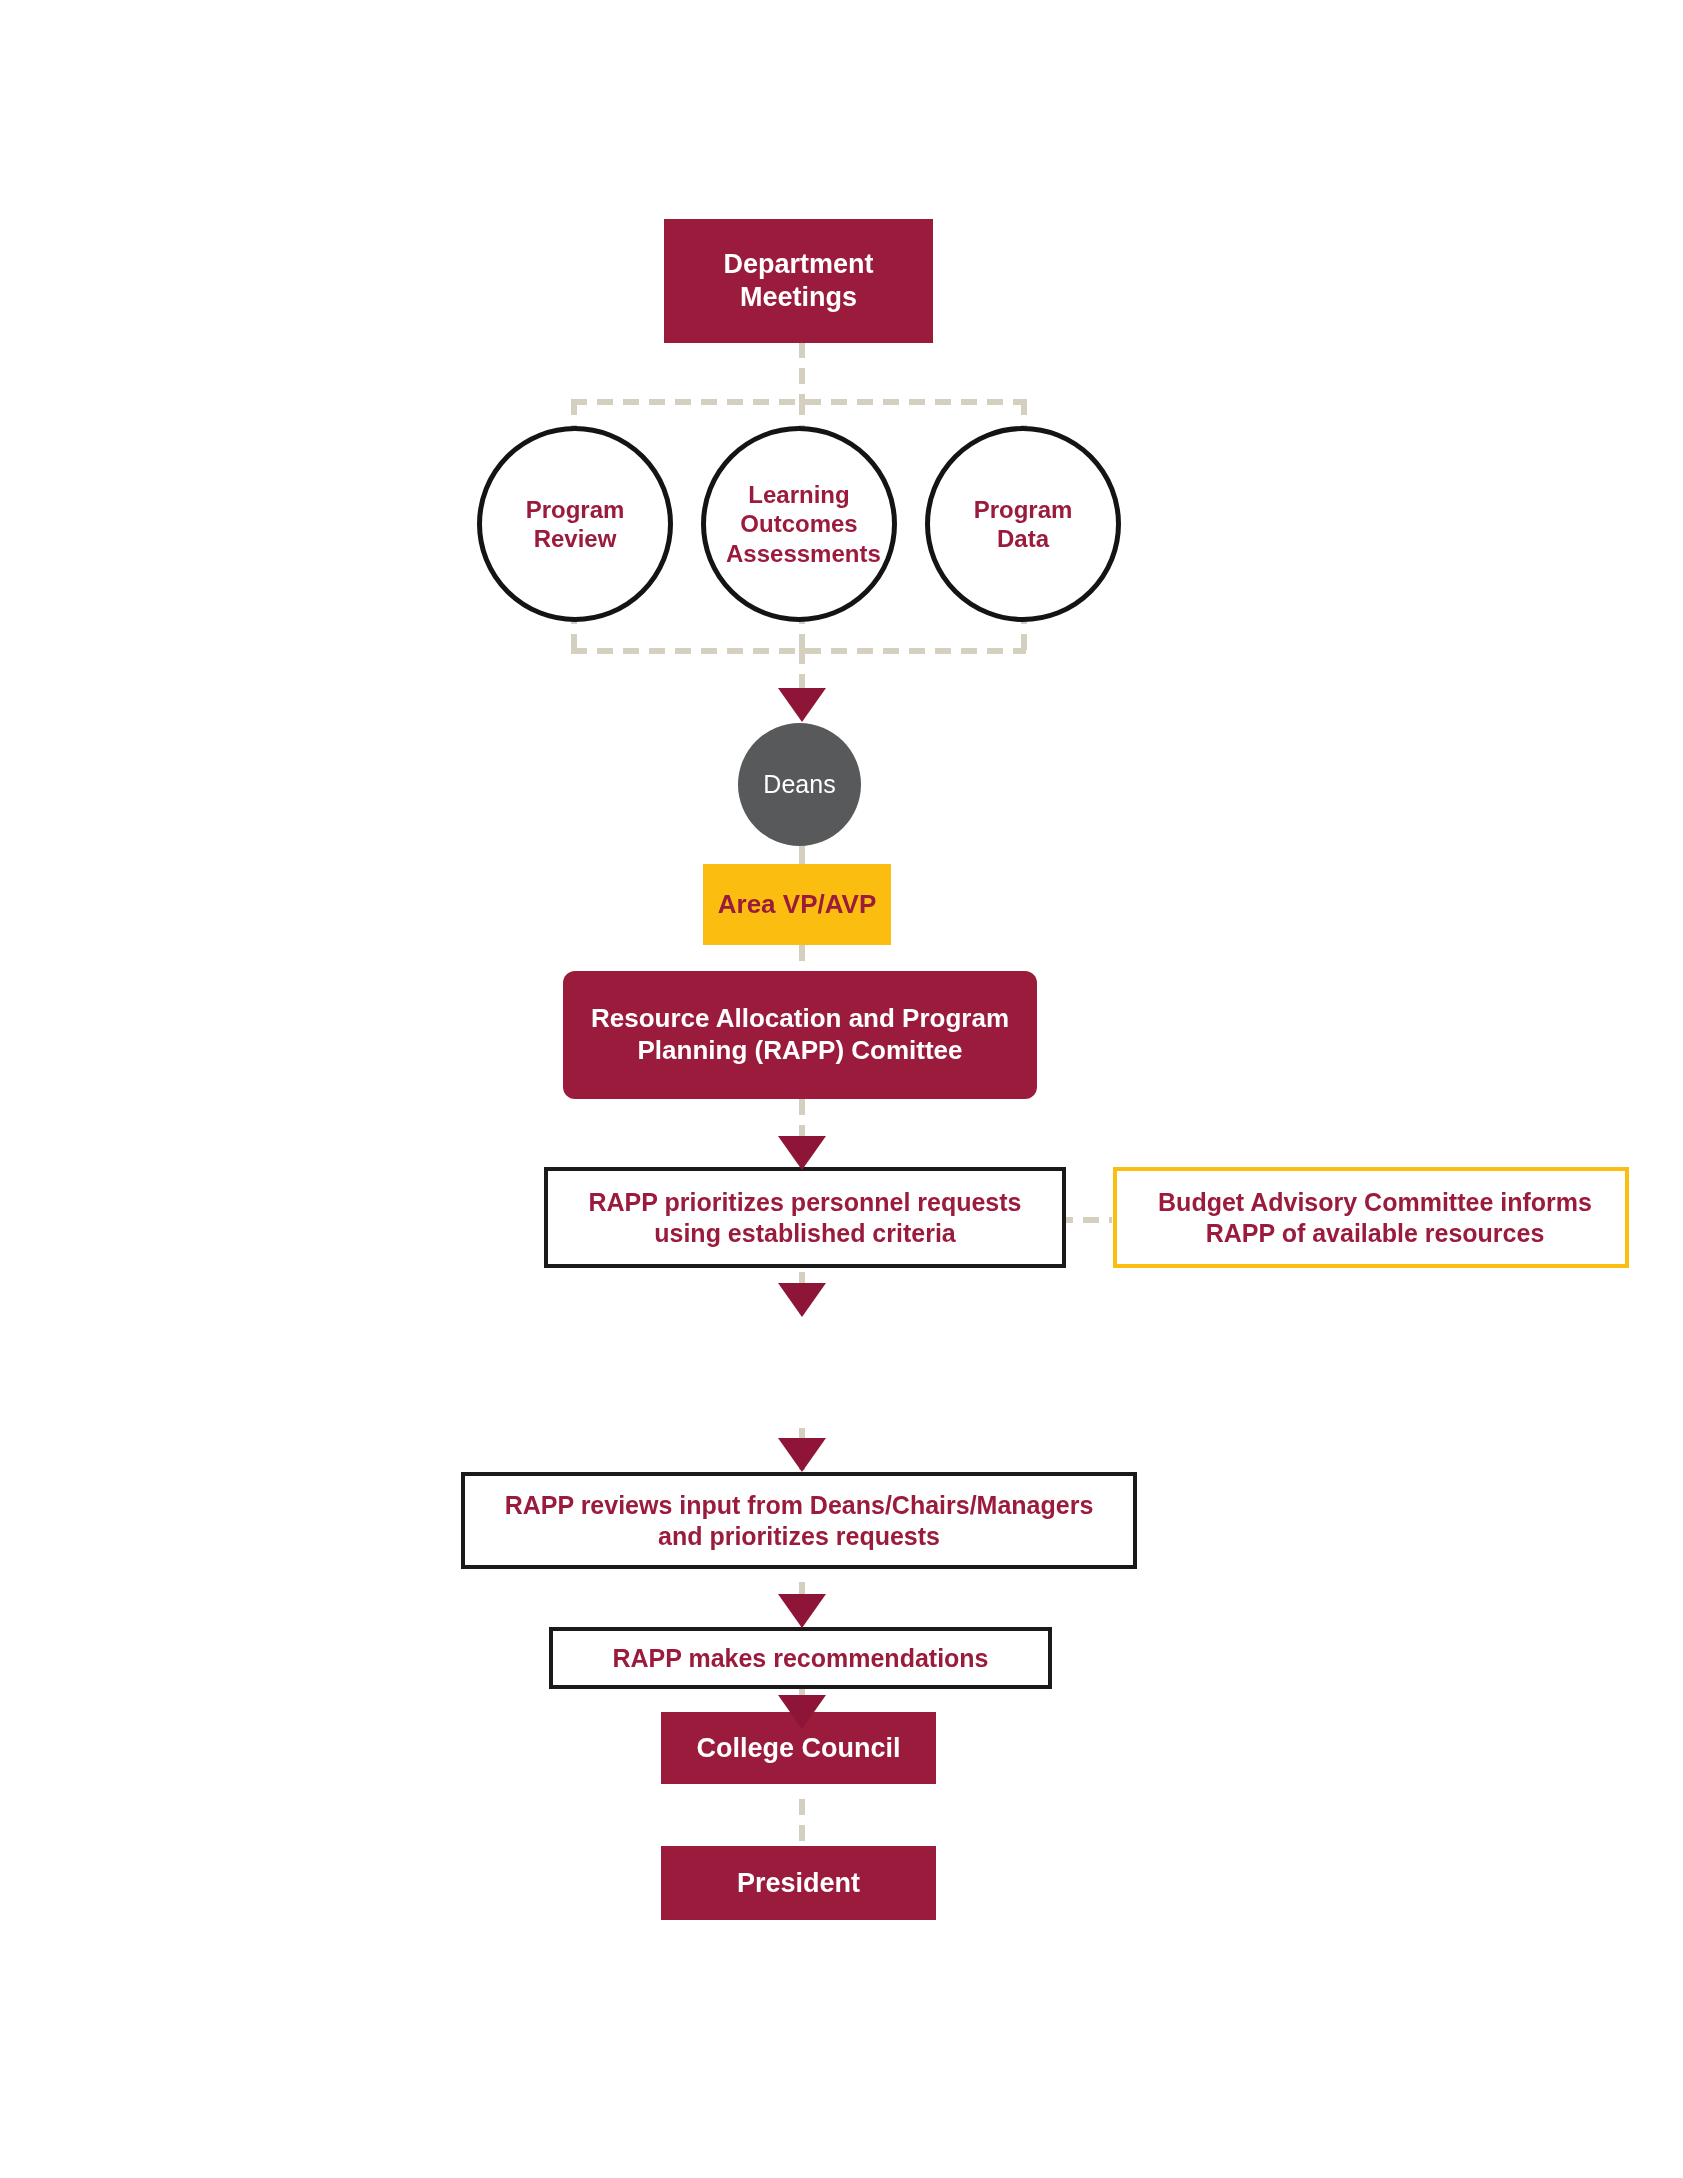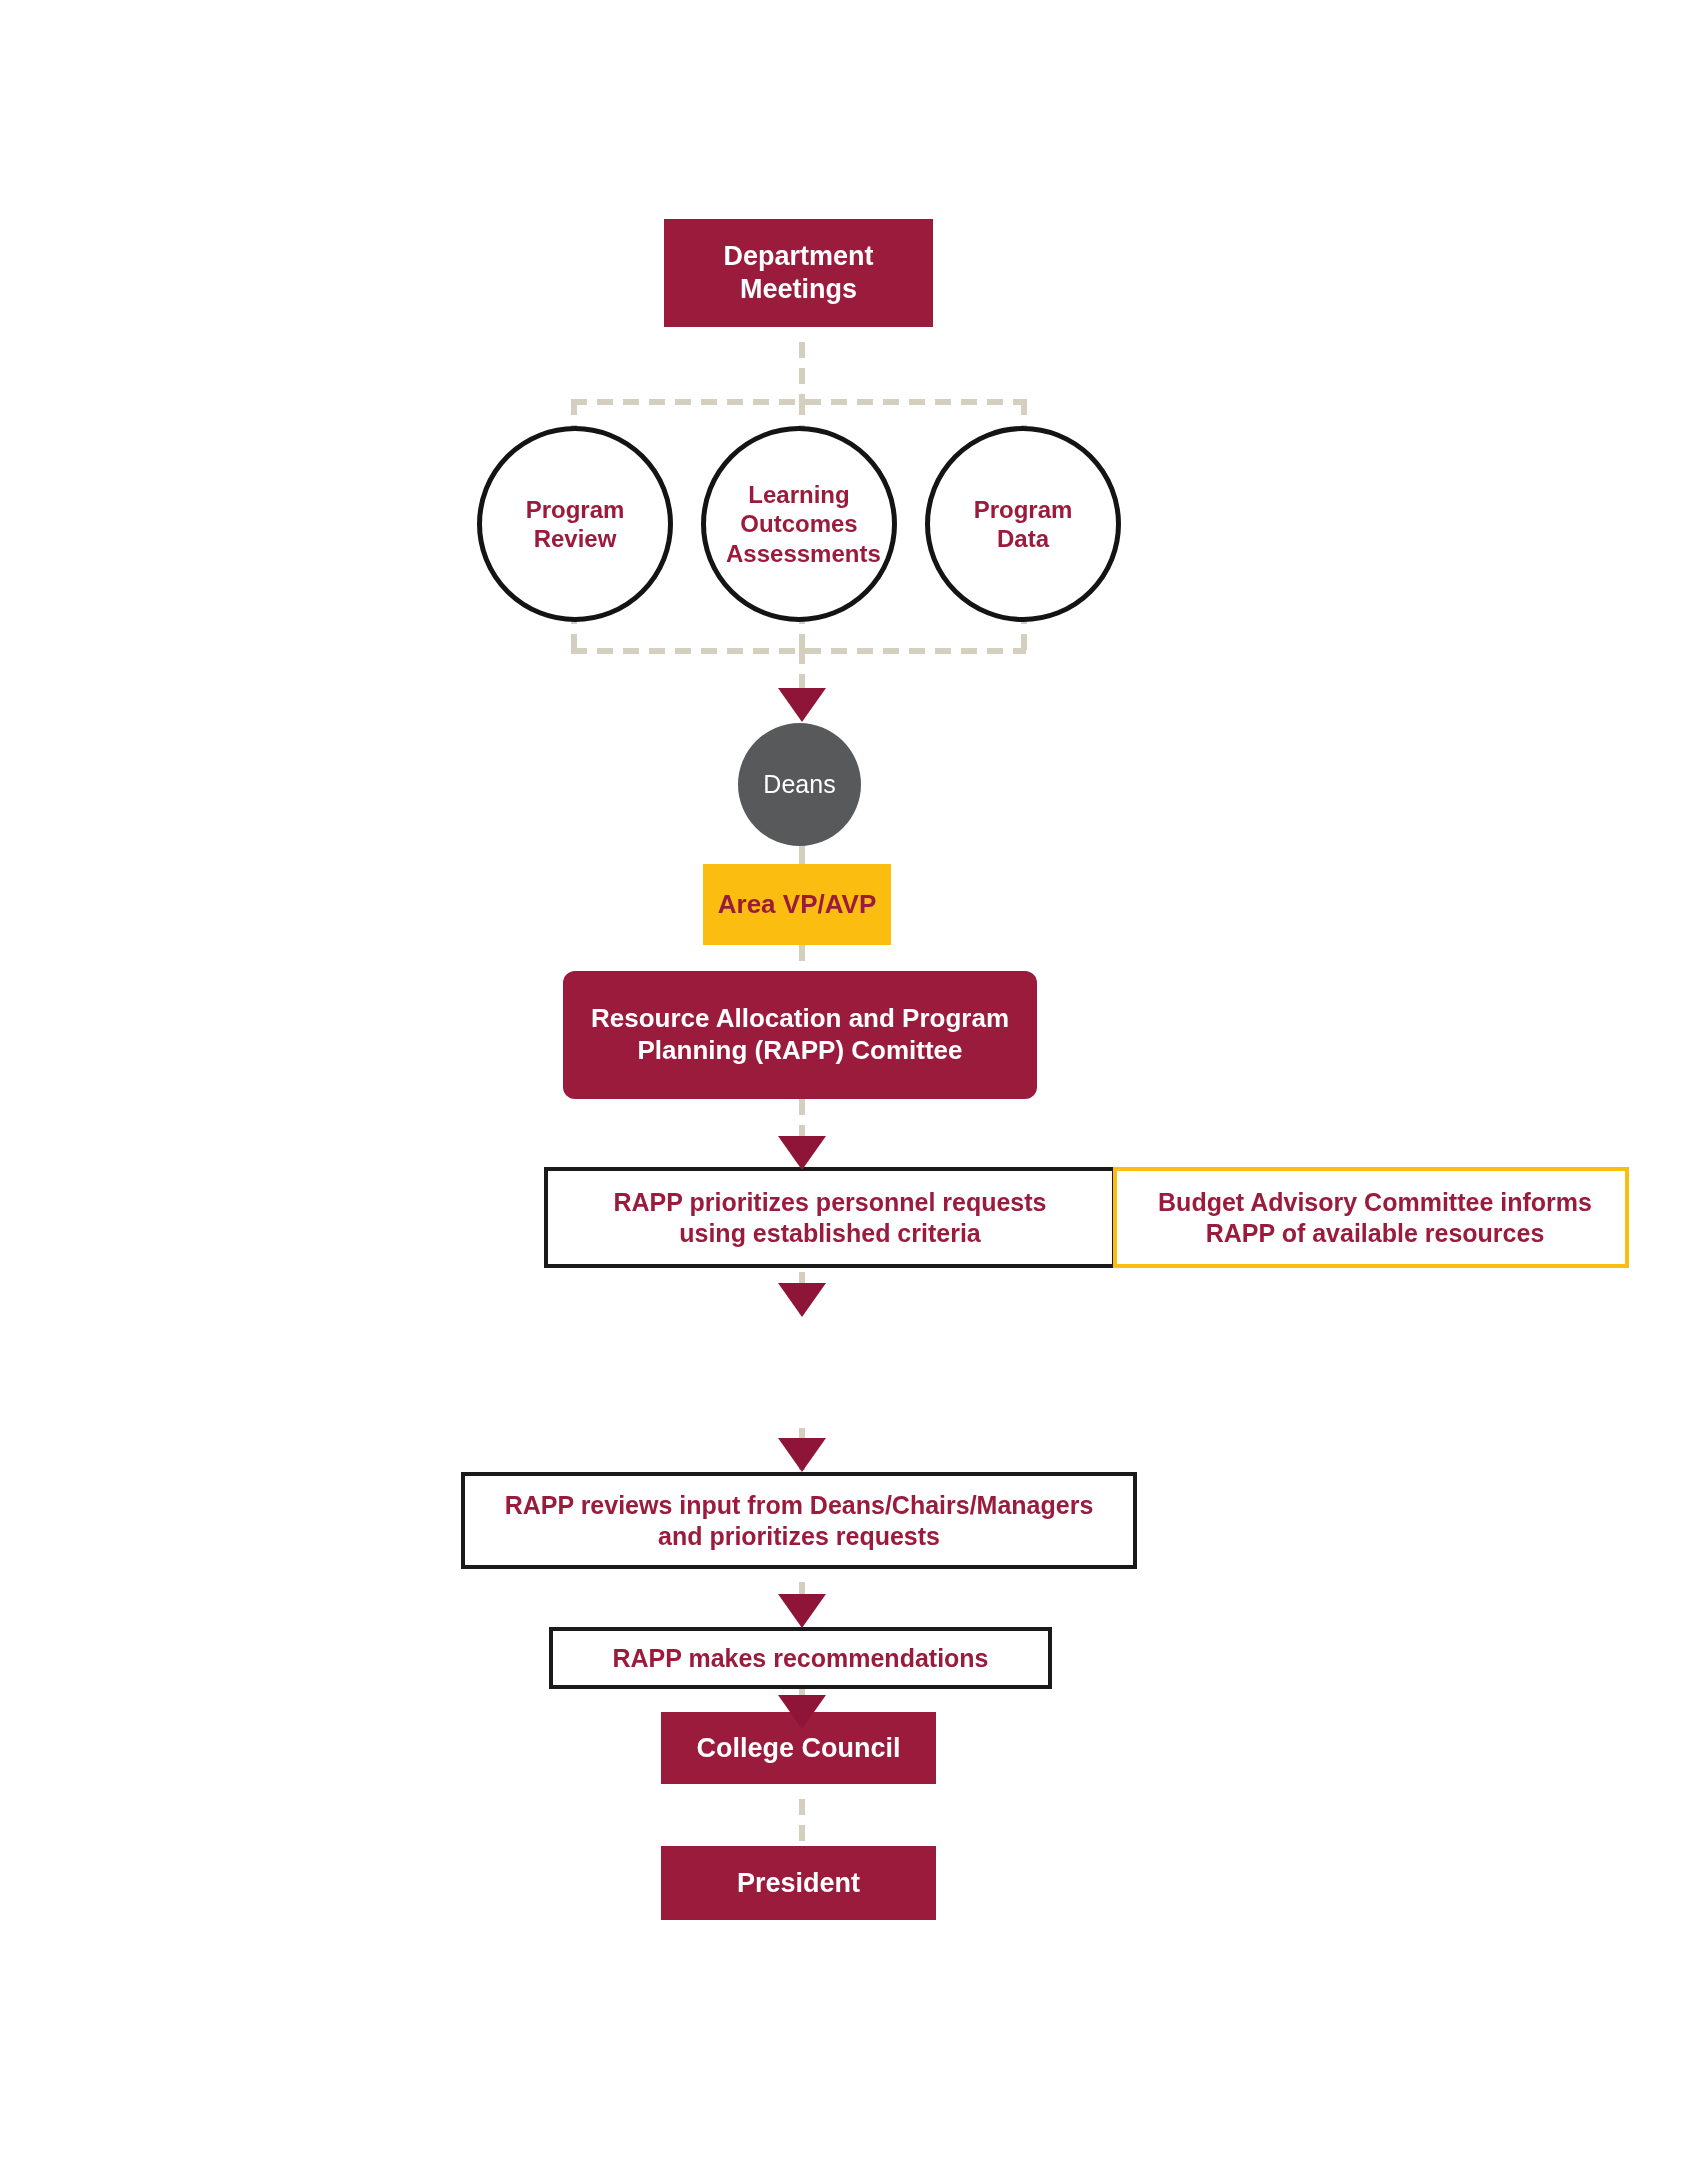--- a/index.html
+++ b/index.html
@@ -140,21 +140,21 @@
   <div class="arrow-down" style="left:778px; top:1438px;"></div>
 
   <div class="vline" style="left:799px; top:1582px; height:46px;"></div>
   <div class="arrow-down" style="left:778px; top:1594px;"></div>
 
   <div class="vline" style="left:799px; top:1689px; height:42px;"></div>
   <div class="arrow-down" style="left:778px; top:1695px;"></div>
 
   <div class="vline" style="left:799px; top:1799px; height:61px;"></div>
 
-  <div class="node solid-maroon" style="left:664px; top:219px; width:269px; height:108px; font-size:27px;">
+  <div class="node solid-maroon" style="left:664px; top:219px; width:269px; height:124px; font-size:27px;">
     <span>
       <span>Department</span>
       <span>Meetings</span>
     </span>
   </div>
 
   <div class="node ellipse-node" style="left:477px; top:426px; width:196px; height:196px; font-size:24px;">
     <span>
       <span>Program</span>
       <span>Review</span>
@@ -184,21 +184,21 @@
     <span>Area VP/AVP</span>
   </div>
 
   <div class="node solid-maroon" style="left:563px; top:971px; width:474px; height:128px; font-size:26px;border-radius:12px;">
     <span>
       <span>Resource Allocation and Program</span>
       <span>Planning (RAPP) Comittee</span>
     </span>
   </div>
 
-  <div class="node outline-black" style="left:544px; top:1167px; width:572px; height:101px; font-size:25px;">
+  <div class="node outline-black" style="left:544px; top:1167px; width:522px; height:101px; font-size:25px;">
     <span>
       <span>RAPP prioritizes personnel requests</span>
       <span>using established criteria</span>
     </span>
   </div>
 
   <div class="node outline-yellow" style="left:1113px; top:1167px; width:516px; height:101px; font-size:25px;padding-left:8px;">
     <span>
       <span>Budget Advisory Committee informs</span>
       <span>RAPP of available resources</span>

